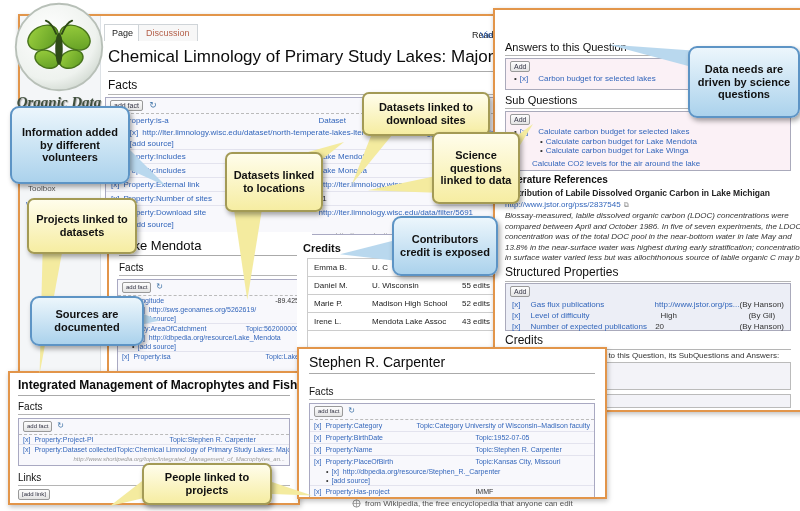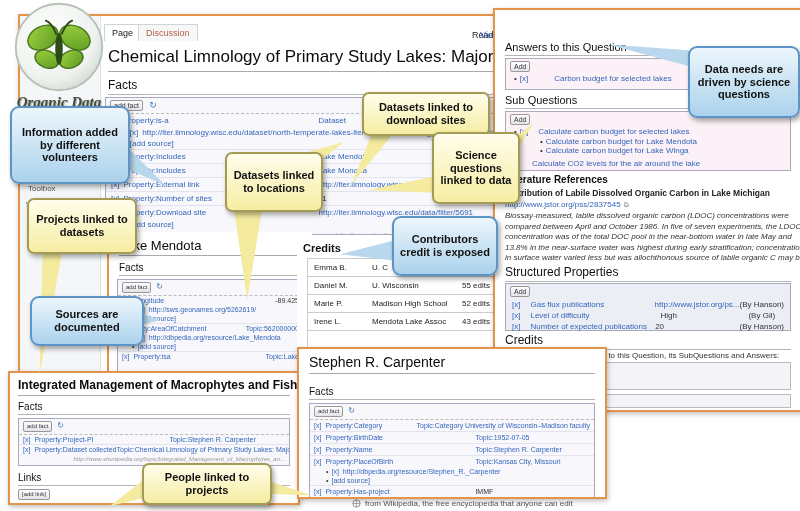--- a/index.html
+++ b/index.html
@@ -173,21 +173,21 @@
     </div>
   </div>
 
   <div class="win" style="left:493px;top:8px;width:309px;height:400px;z-index:20;overflow:hidden;">
     <div class="abs h2w" style="left:10px;top:31px;width:286px;font-size:11px;">Answers to this Question</div>
     <div class="abs" style="left:10px;top:48px;width:284px;height:30px;background:#fbf1f6;border:1px solid #aab;font-size:8px;">
       <div style="padding:2px 4px;"><span class="btn">Add</span></div>
       <div class="rowline" style="padding:0 4px 0 8px;">
         <span class="bul">•</span>
         <span class="xm">[x]</span>
-        <span class="link" style="margin-left:22px;">Carbon budget for selected lakes</span>
+        <span class="link" style="margin-left:6px;">Carbon budget for selected lakes</span>
       </div>
     </div>
     <div class="abs h2w" style="left:10px;top:84px;width:286px;font-size:11px;">Sub Questions</div>
     <div class="abs" style="left:10px;top:101px;width:284px;height:58px;background:#fbf1f6;border:1px solid #aab;font-size:8px;">
       <div style="padding:2px 4px;"><span class="btn">Add</span></div>
       <div class="rowline" style="padding:0 4px 0 8px;">
         <span class="bul">•</span>
         <span class="xm">[x]</span>
         <span class="link" style="margin-left:6px;">Calculate carbon budget for selected lakes</span>
       </div>

